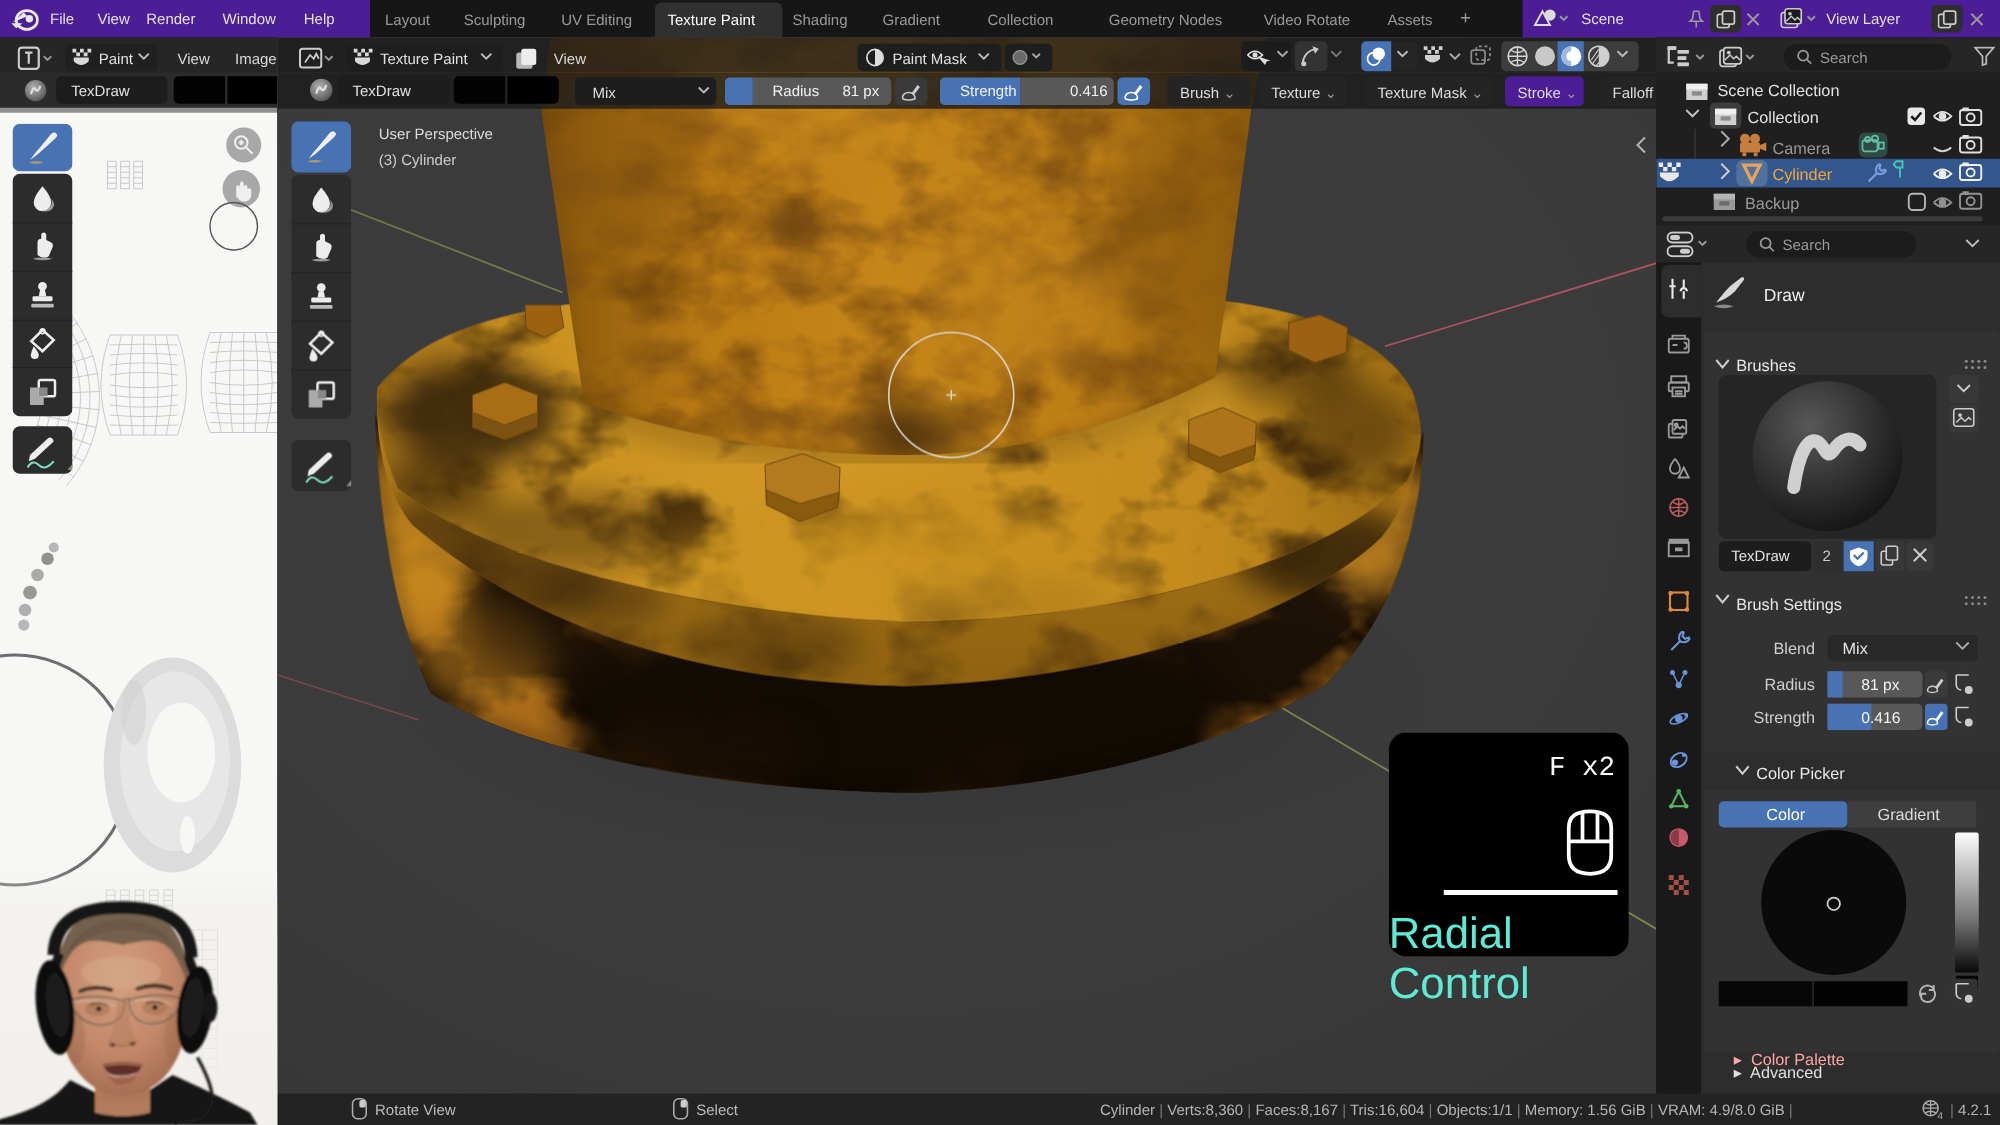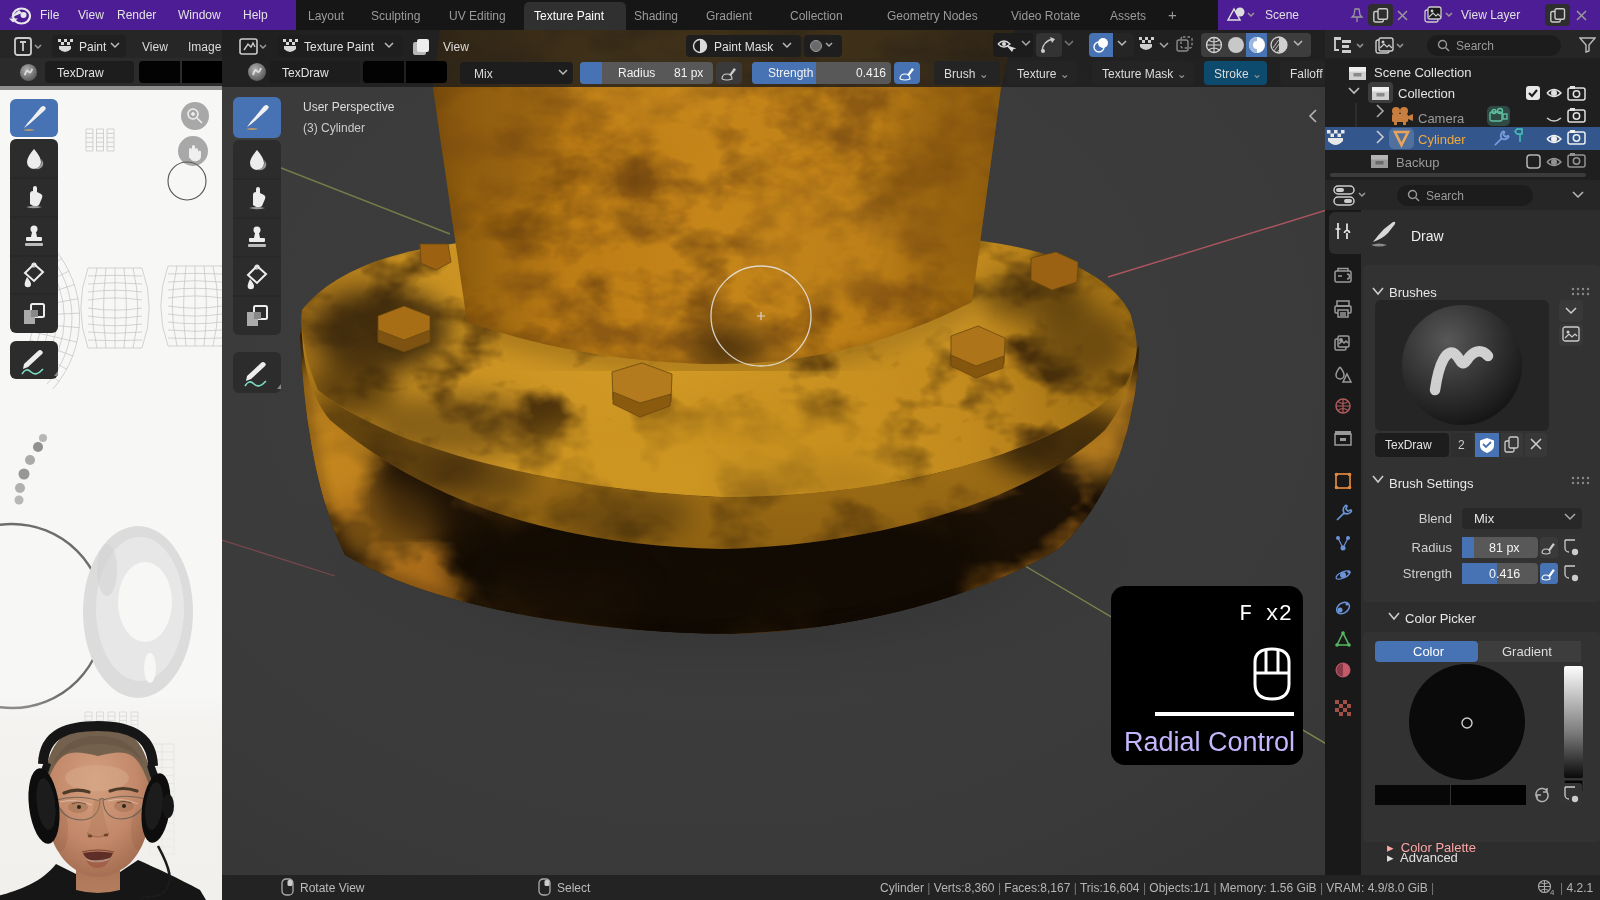--- a/index.html
+++ b/index.html
@@ -541,21 +541,21 @@
   <span class="abs txt" style="left:546px;top:37px;color:#f2f2f2">Strength</span>
   <span class="abs txt" style="left:634px;top:37px;color:#f2f2f2">0.416</span>
   <div class="abs" style="left:672px;top:32px;width:26px;height:22px;background:#4772b3;border-radius:4px;"></div>
   <svg class="abs" style="left:677px;top:36px" width="16" height="15" viewBox="0 0 16 15">
         <path d="M1,13 Q1,8 6,8 Q11,8 11,13 Q6,15 1,13" fill="none" stroke="#fff" stroke-width="1.2"></path>
         <path d="M8,9 L13,2 l2,1.5 L10,10 Z" fill="#fff"></path>
       </svg>
   <div class="abs" style="left:712px;top:31px;width:66px;height:24px;background:#242424;border-radius:4px;color:#dcdcdc;font-size:12px;padding:6px 0 0 10px;">Brush <span style="color:#999">⌄</span></div>
   <div class="abs" style="left:785px;top:31px;width:70px;height:24px;background:#242424;border-radius:4px;color:#dcdcdc;font-size:12px;padding:6px 0 0 10px;">Texture <span style="color:#999">⌄</span></div>
   <div class="abs" style="left:870px;top:31px;width:102px;height:24px;background:#242424;border-radius:4px;color:#dcdcdc;font-size:12px;padding:6px 0 0 10px;">Texture Mask <span style="color:#999">⌄</span></div>
-  <div class="abs" style="left:982px;top:31px;width:63px;height:24px;background:#0c4a6e;border-radius:4px;color:#dcdcdc;font-size:12px;padding:6px 0 0 10px;">Stroke <span style="color:#999">⌄</span></div>
+  <div class="abs" style="left:982px;top:31px;width:63px;height:24px;background:#4c1d95;border-radius:4px;color:#dcdcdc;font-size:12px;padding:6px 0 0 10px;">Stroke <span style="color:#999">⌄</span></div>
   <div class="abs" style="left:1058px;top:31px;width:45px;height:24px;background:#242424;border-radius:4px 0 0 4px;color:#dcdcdc;font-size:12px;padding:6px 0 0 10px;">Falloff</div>
   <svg class="abs" style="left:11px;top:67px" width="48" height="296" viewBox="0 0 48 296">
     <rect x="0" y="0" width="48" height="41" rx="6" fill="#4772b3"></rect>
     <rect x="0" y="43" width="48" height="195" rx="6" fill="#2c2c2c"></rect>
     <g stroke="#242424" stroke-width="1">
           <line x1="0" y1="82" x2="48" y2="82"></line>
           <line x1="0" y1="121" x2="48" y2="121"></line>
           <line x1="0" y1="160" x2="48" y2="160"></line>
           <line x1="0" y1="199" x2="48" y2="199"></line>
         </g>
@@ -578,21 +578,21 @@
 
 <div class="abs" style="left:1111px;top:586px;width:192px;height:179px;background:#000;border-radius:14px;">
   <span class="abs" style="right:11px;top:16px;color:#fff;font-size:22px;font-family:Liberation Mono, monospace;">F x2</span>
   <svg class="abs" style="right:9px;top:60px" width="44" height="56" viewBox="0 0 44 56">
     <path d="M5,16 Q5,3 22,3 Q39,3 39,16 L39,38 Q39,53 22,53 Q5,53 5,38 Z" fill="none" stroke="#fff" stroke-width="3"></path>
     <line x1="5" y1="27" x2="39" y2="27" stroke="#fff" stroke-width="3"></line>
     <line x1="16" y1="4" x2="16" y2="27" stroke="#fff" stroke-width="3"></line>
     <line x1="28" y1="4" x2="28" y2="27" stroke="#fff" stroke-width="3"></line>
   </svg>
   <div class="abs" style="right:9px;top:126px;width:139px;height:4px;background:#fff;"></div>
-  <span class="abs" style="right:8px;top:141px;color:#c4b5fd;font-size:27px;">Radial Control</span>
+  <span class="abs" style="right:8px;top:141px;color:#5eead4;font-size:35px;">Radial Control</span>
 </div>
 
 <div class="abs" id="outliner" style="left:1325px;top:30px;width:275px;height:150px;background:#1f1f1f;">
   <div class="abs" style="left:0;top:0;width:275px;height:28px;background:#262626;"></div>
   <svg class="abs" style="left:8px;top:6px" width="34" height="19" viewBox="0 0 34 19">
         <path d="M2,2 h6 M2,2 v12 h4 M10,5 h8 M10,10 h6 M10,15 h8" stroke="#ccc" stroke-width="1.8" fill="none"></path>
         <rect x="1" y="1" width="7" height="3" fill="#ccc"></rect>
         <rect x="9" y="4" width="9" height="3" fill="#ccc"></rect>
         <rect x="9" y="9" width="7" height="3" fill="#ccc"></rect>
         <rect x="9" y="14" width="9" height="3" fill="#ccc"></rect>

